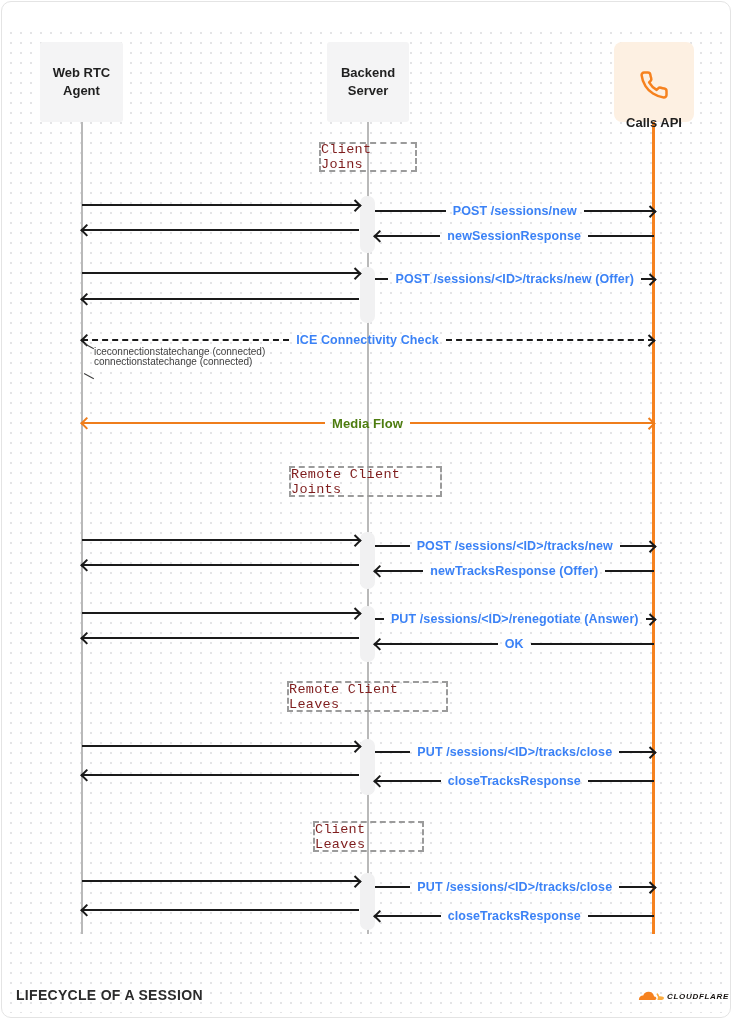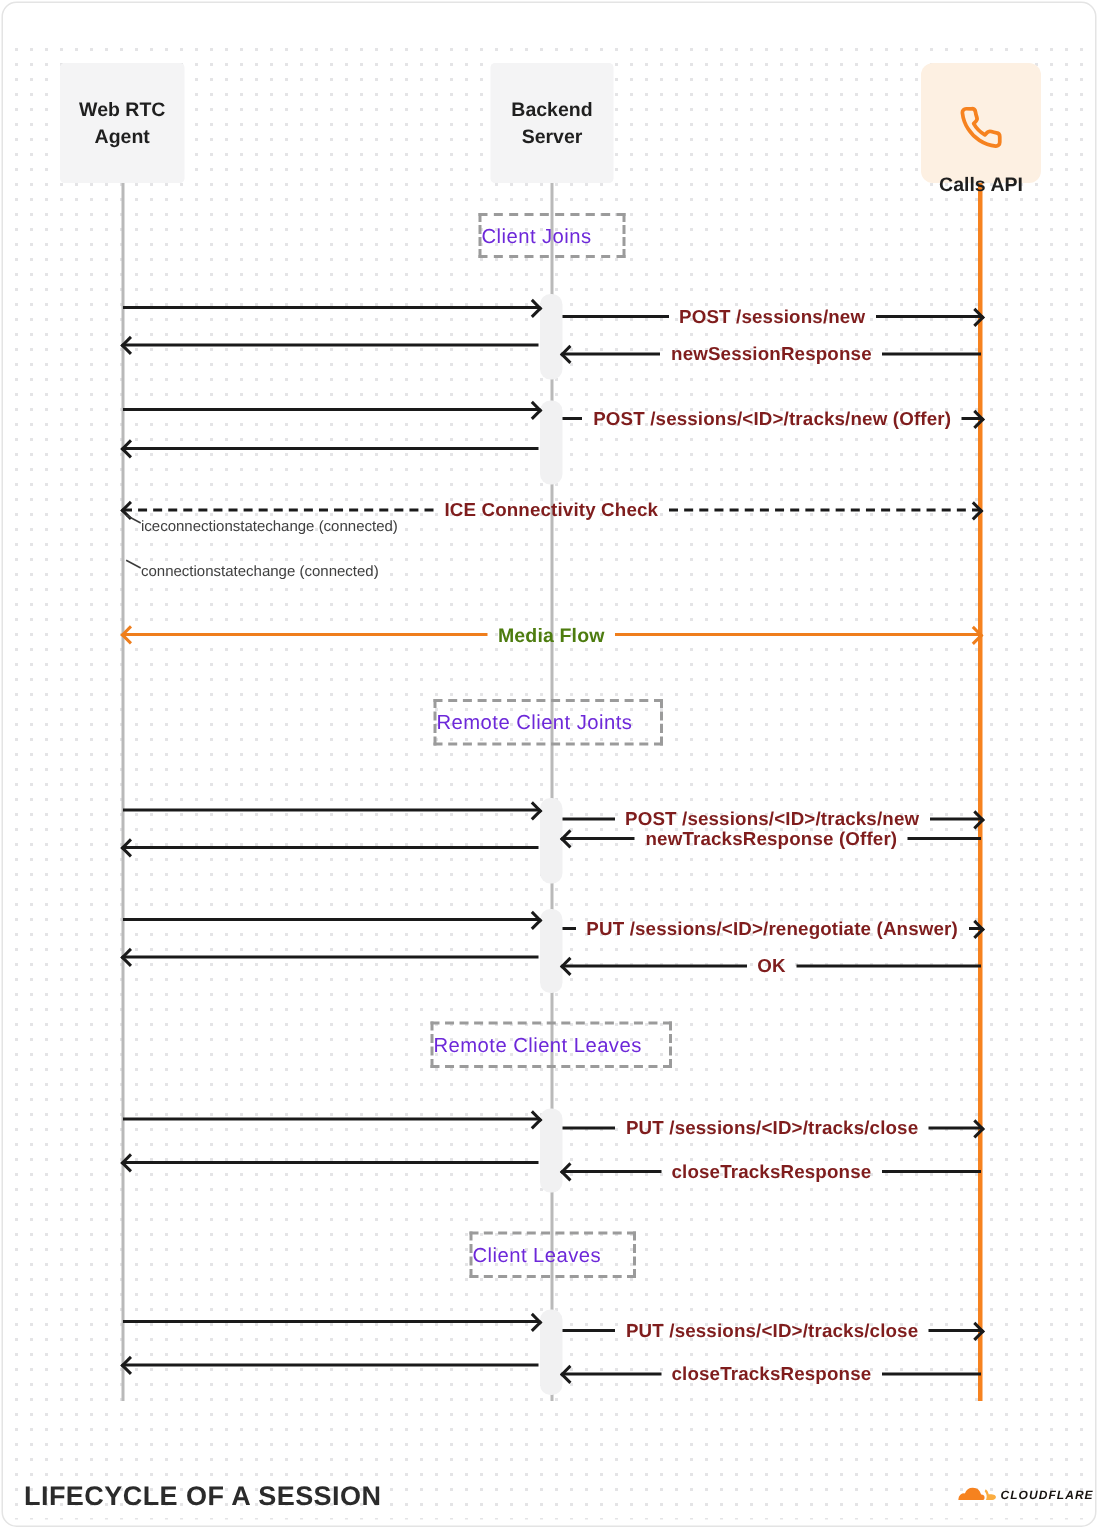--- a/index.html
+++ b/index.html
@@ -27,42 +27,42 @@
   .actor.calls .clabel { margin-top:2px; }
   
   .lifeline { position:absolute; top:119px; height:813px; width:2px; background:#b9b9b9; z-index:1; }
   .lifeline.orange { background:#f6821f; width:2.5px; }
   
   .activation { position:absolute; left:358px; width:15px; background:#f1f1f2; border-radius:7px; z-index:2; }
   
   .section {
     position:absolute; z-index:4; border:2px dashed #9b9b9b;
     display:flex; align-items:center; justify-content:flex-start;
-    color:#6d28d9; font-size:13.5px; letter-spacing:0.3px; font-weight:400;
+    color:#7f1d1d; font-size:13.5px; letter-spacing:0.3px; font-weight:400;font-family:Liberation Mono, monospace;
   }
   
   .seg { position:absolute; height:14px; display:flex; align-items:center; z-index:3; }
   .line { flex:1 1 4px; min-width:3px; height:2.3px; background:#1a1a1a; }
   .line.dashed { height:0; background:none; border-top:2.3px dashed #1a1a1a; }
   .line.orange { background:#ef7e1c; height:2.5px; }
   .head { width:8.5px; height:8.5px; flex:none; }
   .head.hr { border-top:2.4px solid #1a1a1a; border-right:2.4px solid #1a1a1a; transform:rotate(45deg); margin-left:-9px; }
   .head.hl { border-top:2.4px solid #1a1a1a; border-left:2.4px solid #1a1a1a; transform:rotate(-45deg); margin-right:-9px; }
   .head.orange { border-color:#ef7e1c; }
   .mlabel {
-    flex:0 0 auto; font-weight:700; font-size:12.5px; color:#7f1d1d;
+    flex:0 0 auto; font-weight:700; font-size:12.5px; color:#3b82f6;
     padding:0 7px; white-space:nowrap; letter-spacing:0.1px;
   }
   .mlabel.orange { color:#4d7c0f; font-size:13px; }
   .note { position:absolute; z-index:3; font-size:10px; color:#3f3f3f; white-space:nowrap; }
   .tick { position:absolute; z-index:3; width:11px; height:1.4px; background:#3a3a3a; transform:rotate(28deg); transform-origin:left center; }
   
   .footer-title {
     position:absolute; left:14px; top:985px; z-index:3;
-    font-size:18px; font-weight:700; color:#2b2b2b; letter-spacing:0.3px;
+    font-size:14px; font-weight:700; color:#2b2b2b; letter-spacing:0.3px;
   }
   .brand { position:absolute; left:636px; top:986px; z-index:3; display:flex; align-items:center; gap:3px;font-style:italic; }
   .brand-text { font-size:8px; font-weight:700; color:#171310; letter-spacing:0.7px; }
 </style>
 </head>
 <body>
 
 <div class="card">
   <div class="dots"></div>
 
@@ -149,21 +149,21 @@
     <div class="head hl"></div>
       <div class="line dashed"></div>
     <span class="mlabel">ICE Connectivity Check</span>
     <div class="line dashed"></div>
       <div class="head hr"></div>
   </div>
   <div class="tick" style="left:82px;top:341px"></div>
   <div class="note" style="left:92px;top:344px">iceconnectionstatechange (connected)</div>
 
   <div class="tick" style="left:82px;top:371px"></div>
-  <div class="note" style="left:92px;top:374px">connectionstatechange (connected)</div>
+  <div class="note" style="left:92px;top:354px">connectionstatechange (connected)</div>
 
   <div class="seg" style="left:80px;top:414px;width:571px">
     <div class="head hl orange"></div>
       <div class="line orange"></div>
     <span class="mlabel orange">Media Flow</span>
     <div class="line orange"></div>
       <div class="head hr orange"></div>
   </div>
 
   <div class="seg" style="left:80px;top:531px;width:277px">
@@ -174,21 +174,21 @@
     <div class="line"></div>
     <span class="mlabel">POST /sessions/&lt;ID&gt;/tracks/new</span>
     <div class="line"></div>
       <div class="head hr"></div>
   </div>
 
   <div class="seg" style="left:80px;top:556px;width:277px">
     <div class="head hl"></div>
       <div class="line"></div>
   </div>
-  <div class="seg" style="left:373px;top:550px;width:279px">
+  <div class="seg" style="left:373px;top:562px;width:279px">
     <div class="head hl"></div>
       <div class="line"></div>
     <span class="mlabel">newTracksResponse (Offer)</span>
     <div class="line"></div>
   </div>
 
   <div class="seg" style="left:80px;top:604px;width:277px">
     <div class="line"></div>
       <div class="head hr"></div>
   </div>

